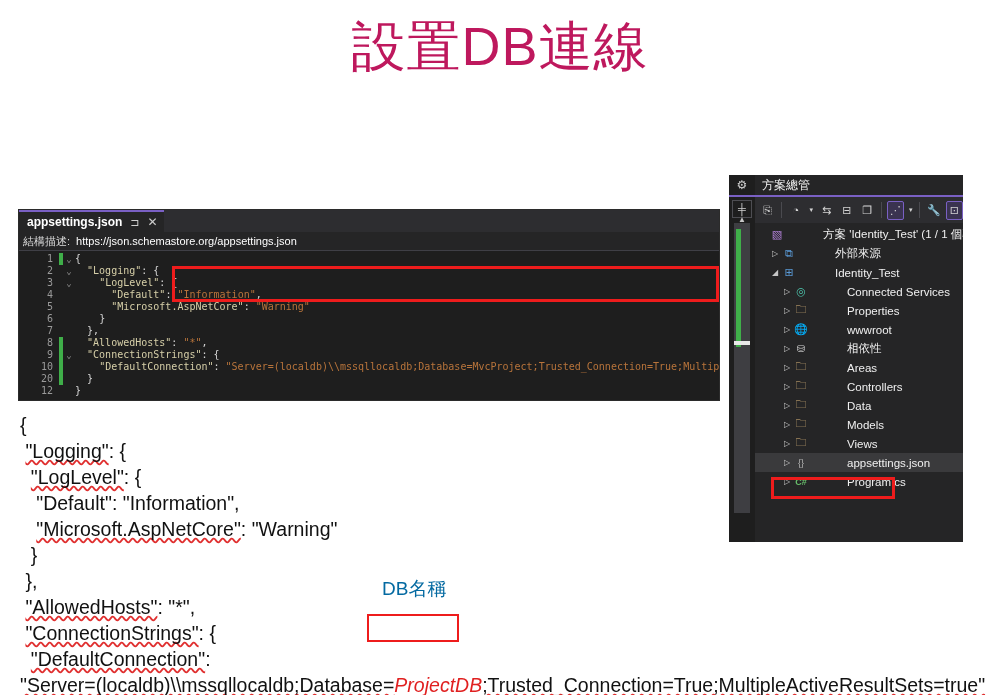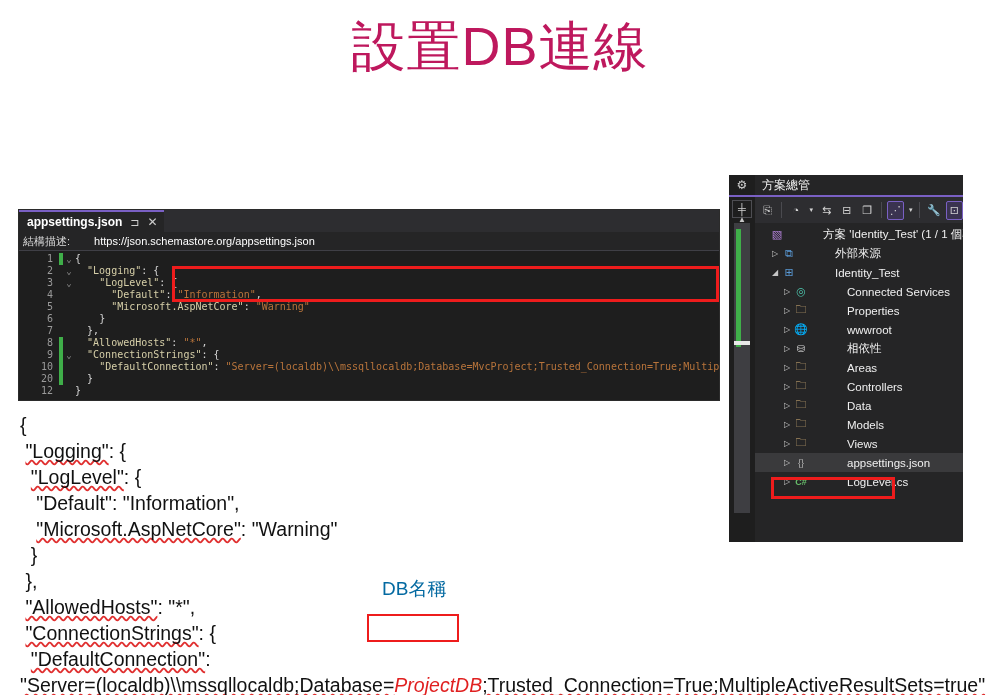--- a/index.html
+++ b/index.html
@@ -75,21 +75,21 @@
   }
   .tab-close { font-size: 12px; }
 
   .schema-bar {
     height: 18px;
     background: #252526;
     border-bottom: 1px solid #3f3f46;
     display: flex;
     align-items: center;
     padding-left: 4px;
-    gap: 24px;
+    gap: 6px;
   }
   .schema-label {
     color: #dcdcdc;
     font-size: 11px;
     white-space: nowrap;
   }
   .schema-url {
     color: #ffffff;
     font-size: 11px;
     white-space: nowrap;
@@ -478,21 +478,21 @@
           <span class="tree-label">Views</span>
         </div>
         <div class="tree-row selected" style="padding-left: 26px;">
           <span class="twisty">▷</span>
           <span class="tree-ico json-ico">{}</span>
           <span class="tree-label">appsettings.json</span>
         </div>
         <div class="tree-row" style="padding-left: 26px;">
           <span class="twisty">▷</span>
           <span class="tree-ico cs-ico">C#</span>
-          <span class="tree-label">LogLevel.cs</span>
+          <span class="tree-label">Program.cs</span>
         </div>
       </div>
   </div>
 </div>
 <div class="red-box" id="se-highlight-box"></div>
 
 <div class="transcript"><span>{</span>
 <span> <span class="sq">"Logging"</span>: {</span>
 <span>  <span class="sq">"LogLevel"</span>: {</span>
 <span>   "Default": "Information",</span>

